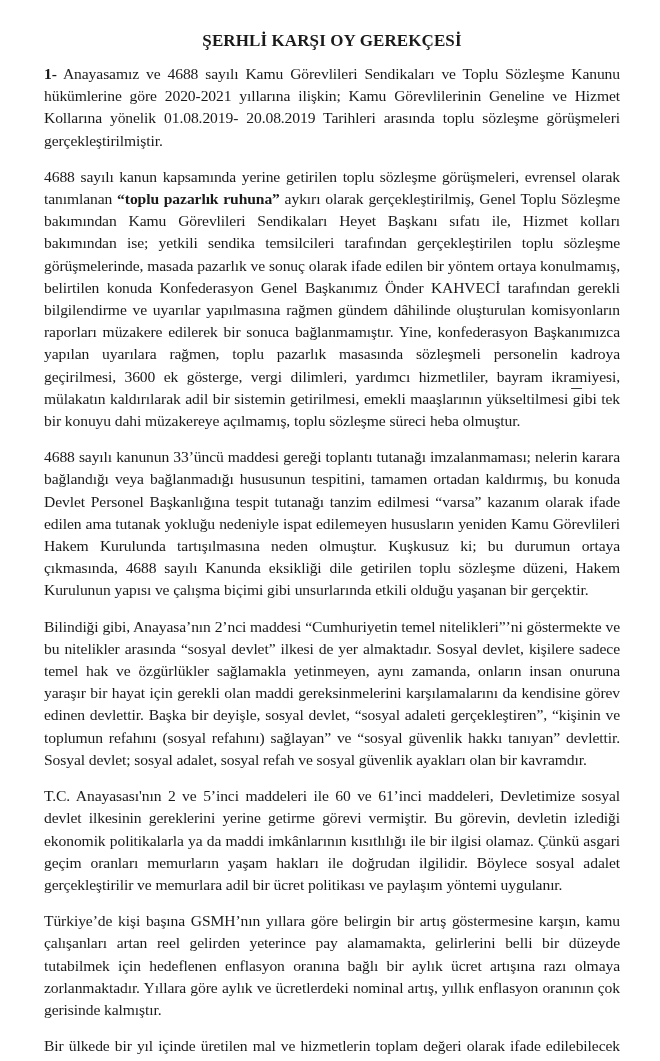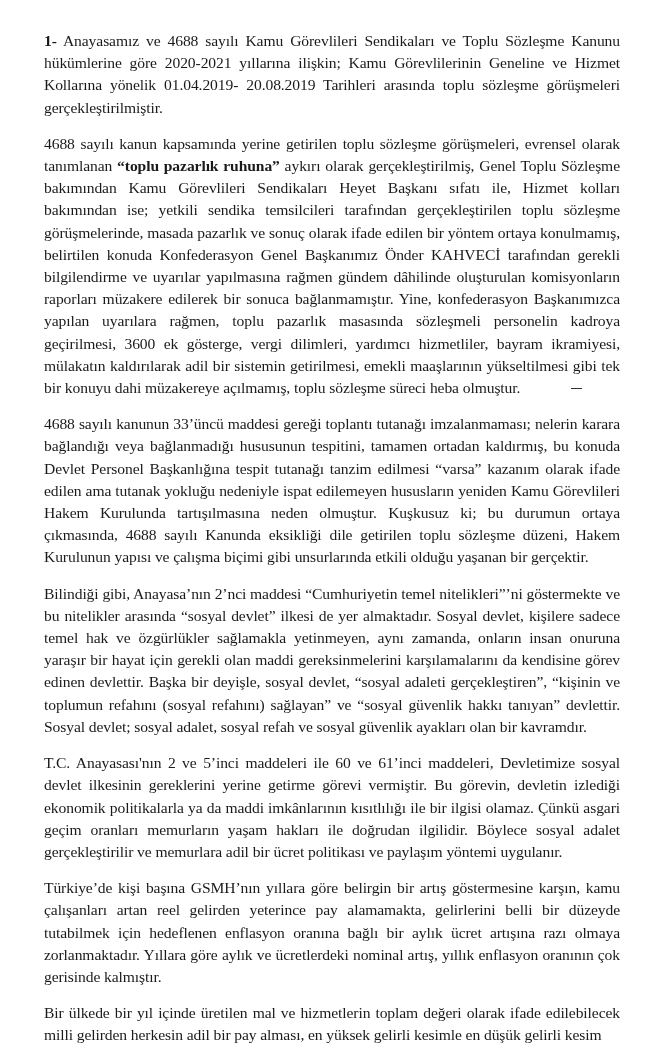--- a/index.html
+++ b/index.html
@@ -45,22 +45,23 @@
     top: 388px;
     width: 11px;
     height: 1px;
     background: #333;
   }
 </style>
 </head>
 <body>
 
 <div class="page">
+  <div class="title">ŞERHLİ KARŞI OY GEREKÇESİ</div>
 
-  <p class="para"><span class="bold">1-</span><span> Anayasamız ve 4688 sayılı Kamu Görevlileri Sendikaları ve Toplu Sözleşme Kanunu hükümlerine göre 2020-2021 yıllarına ilişkin; Kamu Görevlilerinin Geneline ve Hizmet Kollarına yönelik 01.04.2019- 20.08.2019 Tarihleri arasında toplu sözleşme görüşmeleri gerçekleştirilmiştir.</span></p>
+  <p class="para"><span class="bold">1-</span><span> Anayasamız ve 4688 sayılı Kamu Görevlileri Sendikaları ve Toplu Sözleşme Kanunu hükümlerine göre 2020-2021 yıllarına ilişkin; Kamu Görevlilerinin Geneline ve Hizmet Kollarına yönelik 01.08.2019- 20.08.2019 Tarihleri arasında toplu sözleşme görüşmeleri gerçekleştirilmiştir.</span></p>
 
   <p class="para"><span>4688 sayılı kanun kapsamında yerine getirilen toplu sözleşme görüşmeleri, evrensel olarak tanımlanan </span><span class="bold">“toplu pazarlık ruhuna”</span><span> aykırı olarak gerçekleştirilmiş, Genel Toplu Sözleşme bakımından Kamu Görevlileri Sendikaları Heyet Başkanı sıfatı ile, Hizmet kolları bakımından ise; yetkili sendika temsilcileri tarafından gerçekleştirilen toplu sözleşme görüşmelerinde, masada pazarlık ve sonuç olarak ifade edilen bir yöntem ortaya konulmamış, belirtilen konuda Konfederasyon Genel Başkanımız Önder KAHVECİ tarafından gerekli bilgilendirme ve uyarılar yapılmasına rağmen gündem dâhilinde oluşturulan komisyonların raporları müzakere edilerek bir sonuca bağlanmamıştır. Yine, konfederasyon Başkanımızca yapılan uyarılara rağmen, toplu pazarlık masasında sözleşmeli personelin kadroya geçirilmesi, 3600 ek gösterge, vergi dilimleri, yardımcı hizmetliler, bayram ikramiyesi, mülakatın kaldırılarak adil bir sistemin getirilmesi, emekli maaşlarının yükseltilmesi gibi tek bir konuyu dahi müzakereye açılmamış, toplu sözleşme süreci heba olmuştur.</span></p>
 
   <p class="para">4688 sayılı kanunun 33’üncü maddesi gereği toplantı tutanağı imzalanmaması; nelerin karara bağlandığı veya bağlanmadığı hususunun tespitini, tamamen ortadan kaldırmış, bu konuda Devlet Personel Başkanlığına tespit tutanağı tanzim edilmesi “varsa” kazanım olarak ifade edilen ama tutanak yokluğu nedeniyle ispat edilemeyen hususların yeniden Kamu Görevlileri Hakem Kurulunda tartışılmasına neden olmuştur.  Kuşkusuz ki; bu durumun ortaya çıkmasında, 4688 sayılı Kanunda eksikliği dile getirilen toplu sözleşme düzeni, Hakem Kurulunun yapısı ve çalışma biçimi gibi unsurlarında etkili olduğu yaşanan bir gerçektir.</p>
 
   <p class="para">Bilindiği gibi, Anayasa’nın 2’nci maddesi “Cumhuriyetin temel nitelikleri”’ni göstermekte ve bu nitelikler arasında “sosyal devlet” ilkesi de yer almaktadır. Sosyal devlet, kişilere sadece temel hak ve özgürlükler sağlamakla yetinmeyen, aynı zamanda, onların insan onuruna yaraşır bir hayat için gerekli olan maddi gereksinmelerini karşılamalarını da kendisine görev edinen devlettir. Başka bir deyişle, sosyal devlet, “sosyal adaleti gerçekleştiren”, “kişinin ve toplumun refahını (sosyal refahını) sağlayan” ve “sosyal güvenlik hakkı tanıyan” devlettir. Sosyal devlet; sosyal adalet, sosyal refah ve sosyal güvenlik ayakları olan bir kavramdır.</p>
 
   <p class="para">T.C. Anayasası'nın 2 ve 5’inci maddeleri ile 60 ve 61’inci maddeleri, Devletimize sosyal devlet ilkesinin gereklerini yerine getirme görevi vermiştir. Bu görevin, devletin izlediği ekonomik politikalarla ya da maddi imkânlarının kısıtlılığı ile bir ilgisi olamaz. Çünkü asgari geçim oranları memurların yaşam hakları ile doğrudan ilgilidir. Böylece sosyal adalet gerçekleştirilir ve memurlara adil bir ücret politikası ve paylaşım yöntemi uygulanır.</p>
 
   <p class="para">Türkiye’de kişi başına GSMH’nın yıllara göre belirgin bir artış göstermesine karşın, kamu çalışanları artan reel gelirden yeterince pay alamamakta, gelirlerini belli bir düzeyde tutabilmek için hedeflenen enflasyon oranına bağlı bir aylık ücret artışına razı olmaya zorlanmaktadır. Yıllara göre aylık ve ücretlerdeki nominal artış, yıllık enflasyon oranının çok gerisinde kalmıştır.</p>

